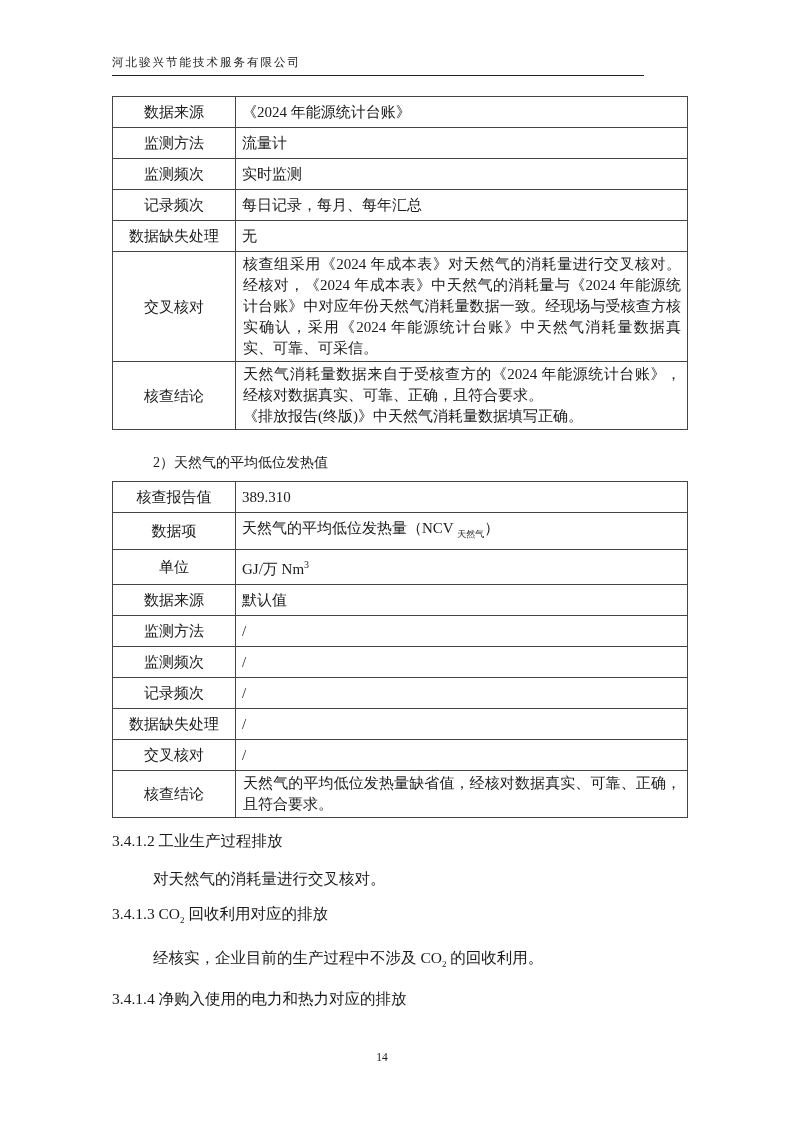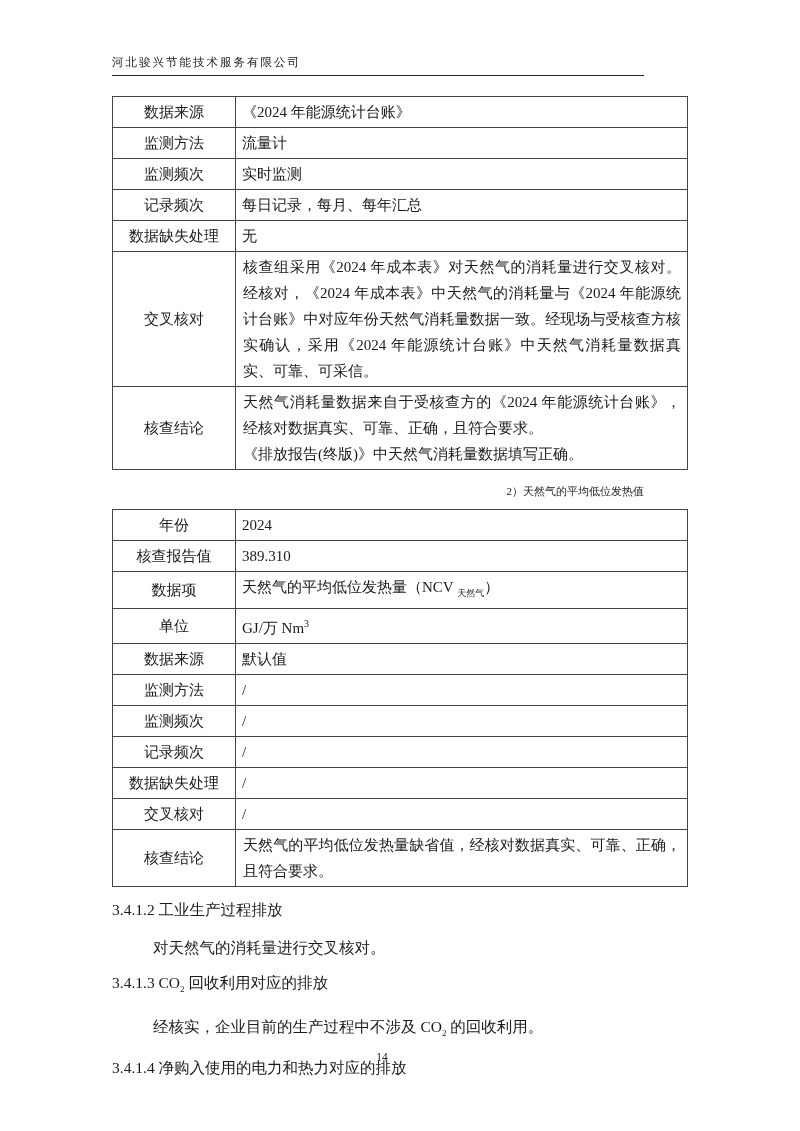--- a/index.html
+++ b/index.html
@@ -36,32 +36,31 @@
   }
   td.lbl{
     width:118px;
     text-align:center;
     padding:4px 2px;
   }
   td.val{}
   td.val-long{
     text-align:justify;
     text-justify:inter-ideograph;
-    line-height:26px;
+    line-height:21px;
     padding:2px 6px 2px 7px;
     white-space:pre-line;
   }
   sub.cjk{font-size:9px;}
   sup.unit{font-size:10px;}
   .subheading{
-    margin-top:9px;
+    margin-top:21px;
     padding-left:41px;
-    font-size:11px;
+    font-size:14px;
     line-height:24px;
-    text-align:right;
   }
   .sec-h{
     margin:11px 0 0 0;
     font-size:15.5px;
     font-weight:normal;
     line-height:24px;
   }
   .sec-p{
     margin:14px 0 0 0;
     font-size:15.5px;
@@ -118,24 +117,20 @@
 《排放报告(终版)》中天然气消耗量数据填写正确。</td>
         </tr>
       </tbody>
     </table>
 
     <div class="subheading">2）天然气的平均低位发热值</div>
 
     <table class="t2">
       <tbody>
         <tr>
-          <td class="lbl">年份</td>
-          <td class="val">2024</td>
-        </tr>
-        <tr>
           <td class="lbl">核查报告值</td>
           <td class="val">389.310</td>
         </tr>
         <tr>
           <td class="lbl">数据项</td>
           <td class="val"><span>天然气的平均低位发热量（NCV </span><sub class="cjk">天然气</sub><span>）</span></td>
         </tr>
         <tr>
           <td class="lbl">单位</td>
           <td class="val"><span>GJ/万 Nm</span><sup class="unit">3</sup></td>

